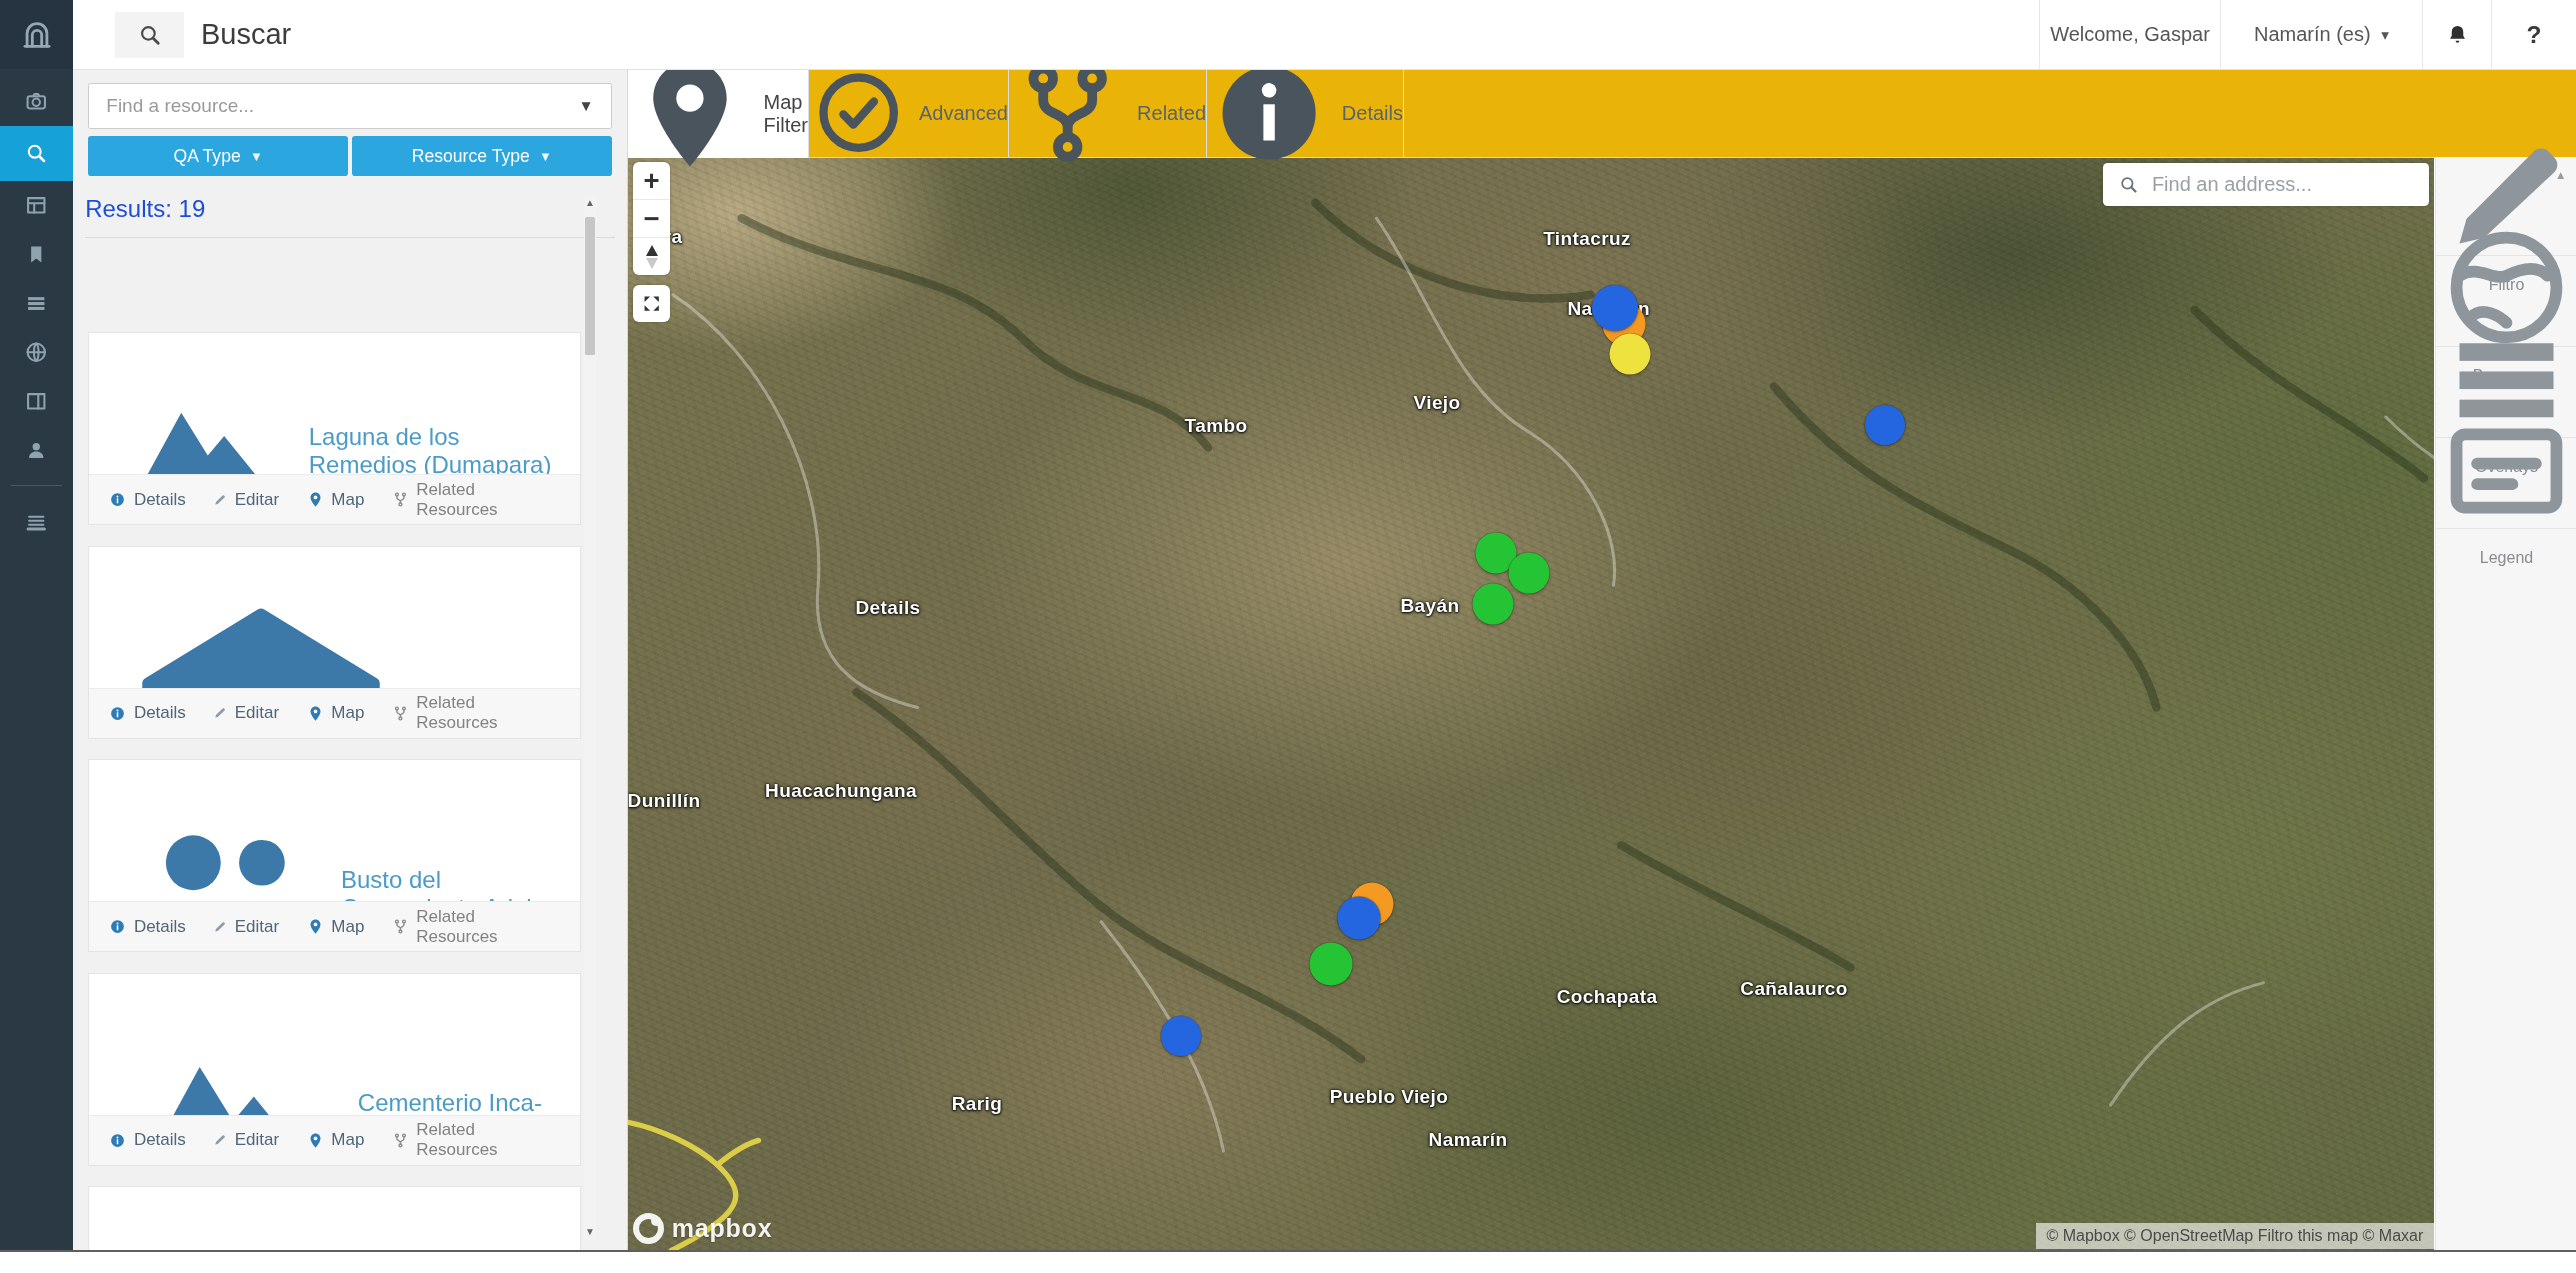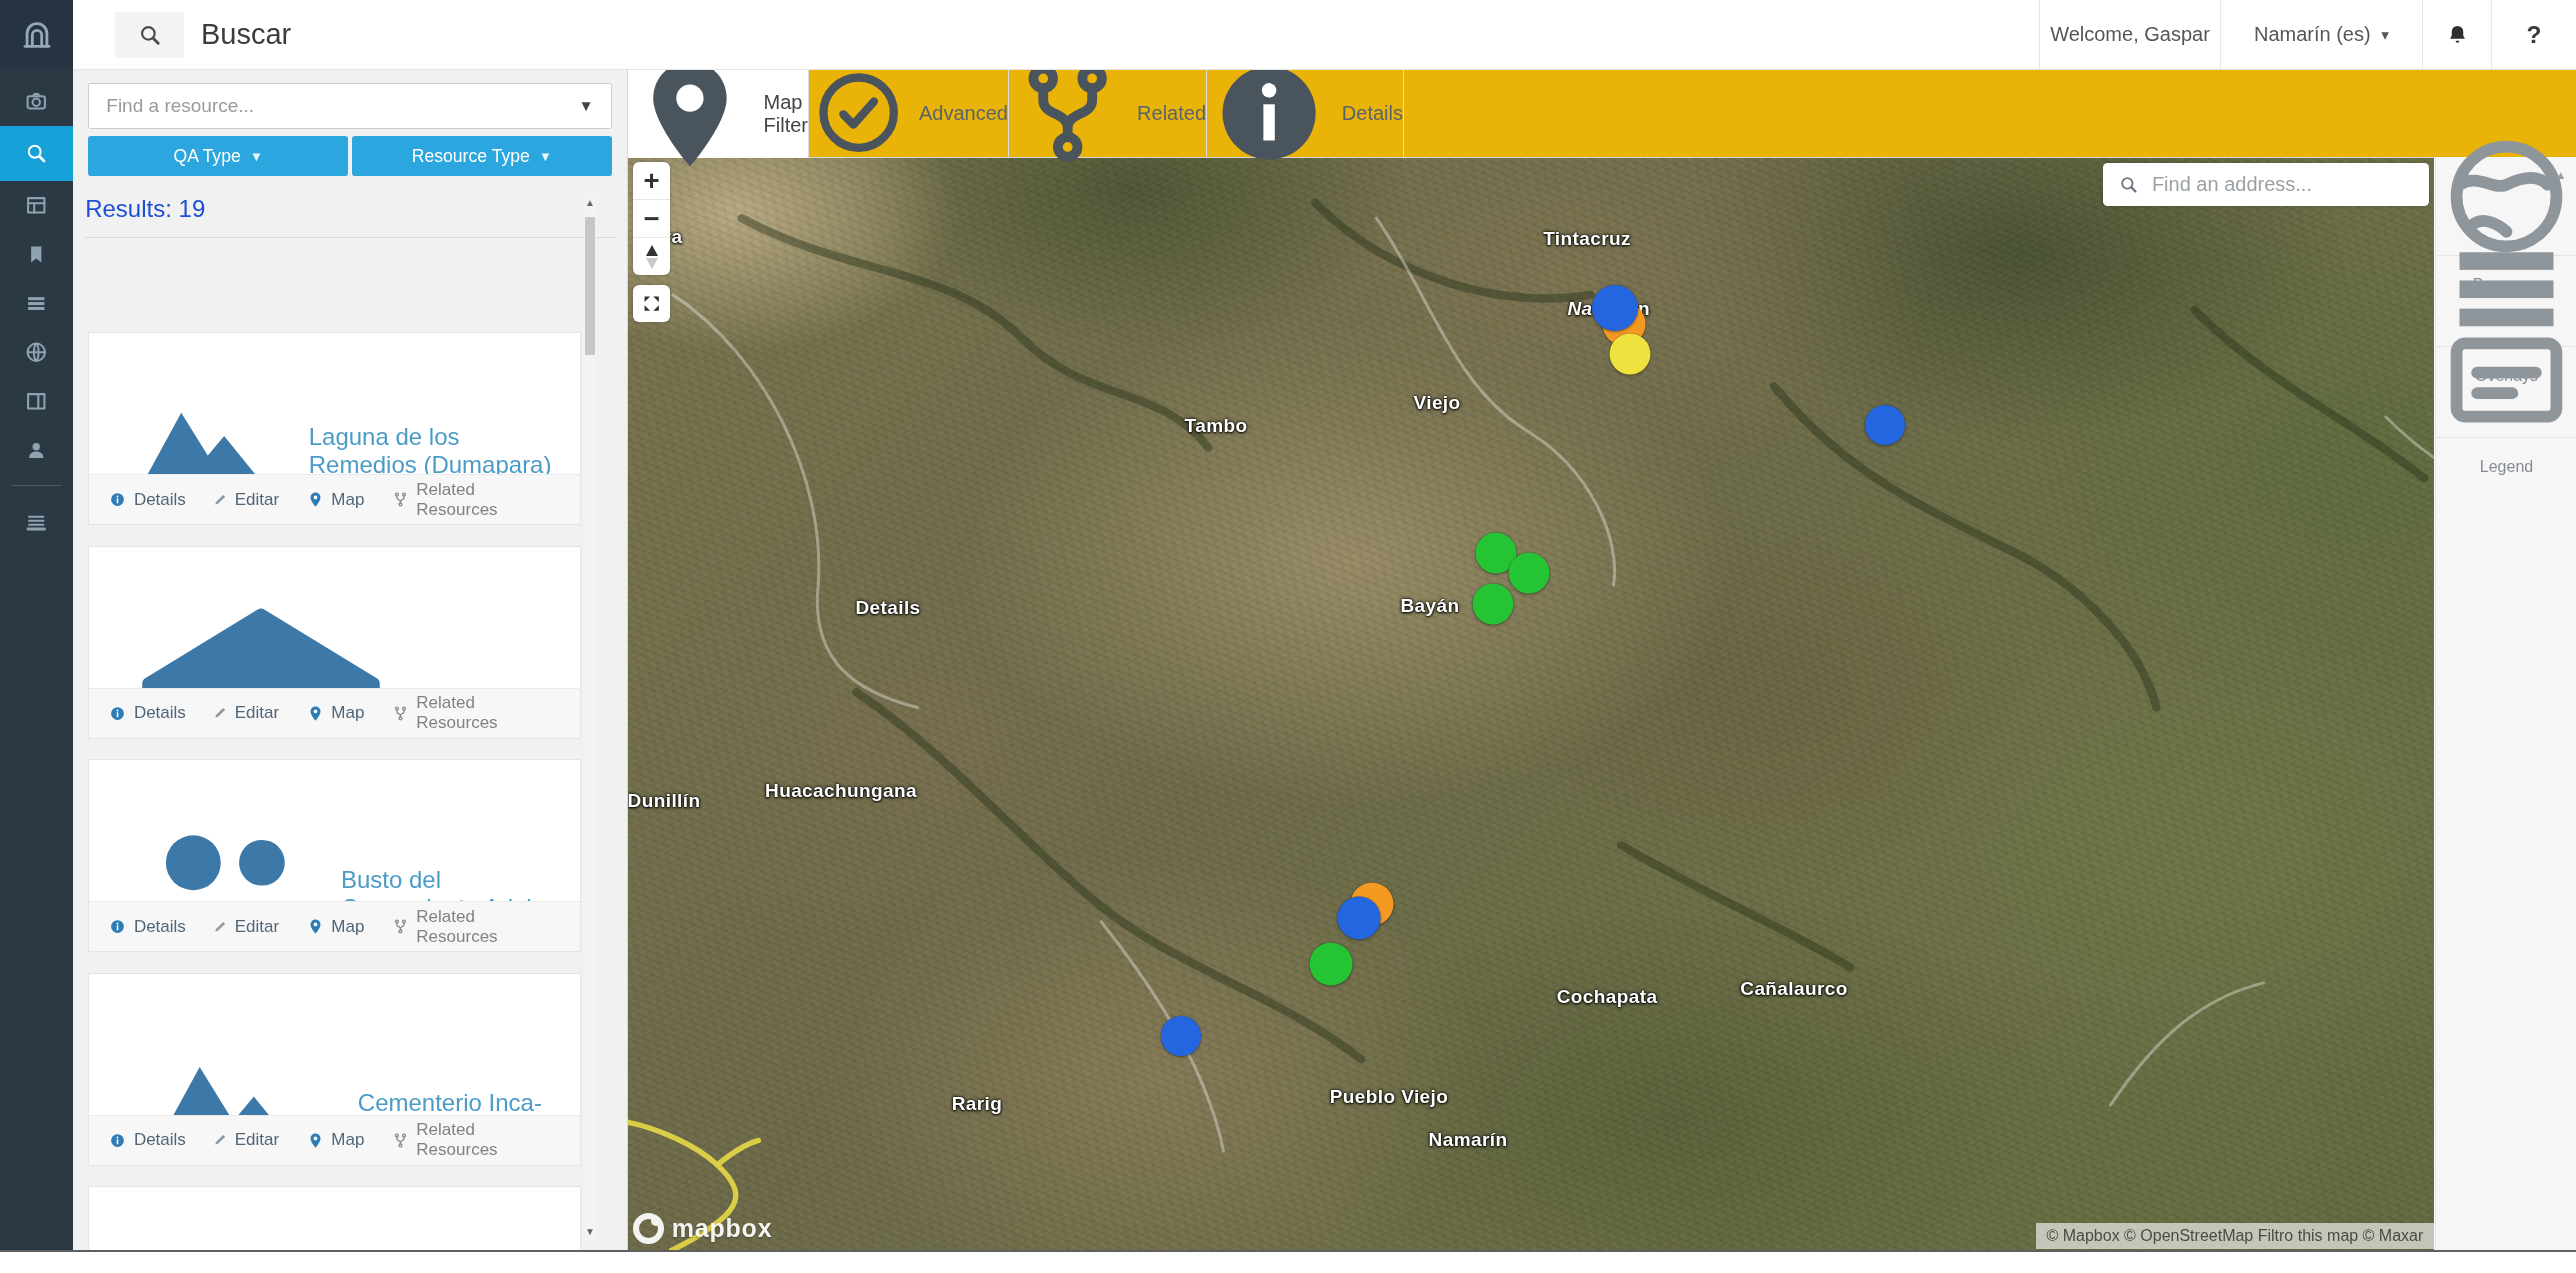--- a/index.html
+++ b/index.html
@@ -592,21 +592,21 @@
       </g>
       <g fill="none" stroke="#e4d647" stroke-width="7" stroke-linecap="round" opacity=".92">
         <path d="M0 1262 C40 1270 90 1292 118 1318 C150 1348 150 1368 120 1392 C96 1412 70 1424 58 1430"></path>
         <path d="M118 1318 C140 1300 158 1290 172 1286"></path>
       </g>
     </svg>
 
     <div id="map-labels">
         <span class="map-label" style="left: 32px; top: 80px;">mara</span>
         <span class="map-label" style="left: 960px; top: 82px;">Tintacruz</span>
-        <span class="map-label" style="left: 953px; top: 152px; font-style: italic;">Na</span>
+        <span class="map-label" style="left: 953px; top: 152px;">Na</span>
         <span class="map-label" style="left: 1017px; top: 152px;">n</span>
         <span class="map-label" style="left: 810px; top: 246px;">Viejo</span>
         <span class="map-label" style="left: 589px; top: 269px;">Tambo</span>
         <span class="map-label" style="left: 261px; top: 451px;">Details</span>
         <span class="map-label" style="left: 803px; top: 449px;">Bayán</span>
         <span class="map-label" style="left: 37px; top: 644px;">Dunillín</span>
         <span class="map-label" style="left: 214px; top: 634px;">Huacachungana</span>
         <span class="map-label" style="left: 980px; top: 840px;">Cochapata</span>
         <span class="map-label" style="left: 1167px; top: 832px;">Cañalaurco</span>
         <span class="map-label" style="left: 350px; top: 947px;">Rarig</span>
@@ -662,20 +662,28 @@
 
     <div class="attribution">© Mapbox © OpenStreetMap Filtro this map © Maxar</div>
   </div>
 
   <aside class="right-rail">
     <div class="rail-scroll-up">▲</div>
     <div id="rail-items">
         <div class="rail-item">
           <span style="display: inline-flex;">
             <svg viewBox="0 0 24 24" fill="none" stroke="currentColor" stroke-width="2" stroke-linecap="round" stroke-linejoin="round" style="width: 100%; height: 100%;">
+              <path d="M4 20 l1.2-4.2 L16.6 4.4 a1.8 1.8 0 0 1 2.6 0 l.9.9 a1.8 1.8 0 0 1 0 2.6 L8.2 19 z" fill="currentColor" stroke="none"></path>
+            </svg>
+          </span>
+          <div class="rail-label">Filtro</div>
+        </div>
+        <div class="rail-item">
+          <span style="display: inline-flex;">
+            <svg viewBox="0 0 24 24" fill="none" stroke="currentColor" stroke-width="2" stroke-linecap="round" stroke-linejoin="round" style="width: 100%; height: 100%;">
               <circle cx="12" cy="12" r="8.5"></circle>
               <path d="M4 10 c3-2 6 1 8 0 s5-2 7 0 M6 17 c2-2 5 0 6 1"></path>
             </svg>
           </span>
           <div class="rail-label">Basemap</div>
         </div>
         <div class="rail-item">
           <span style="display: inline-flex;">
             <svg viewBox="0 0 24 24" fill="none" stroke="currentColor" stroke-width="2" stroke-linecap="round" stroke-linejoin="round" style="width: 100%; height: 100%;">
               <rect x="4" y="6" width="16" height="3" fill="currentColor" stroke="none"></rect>

